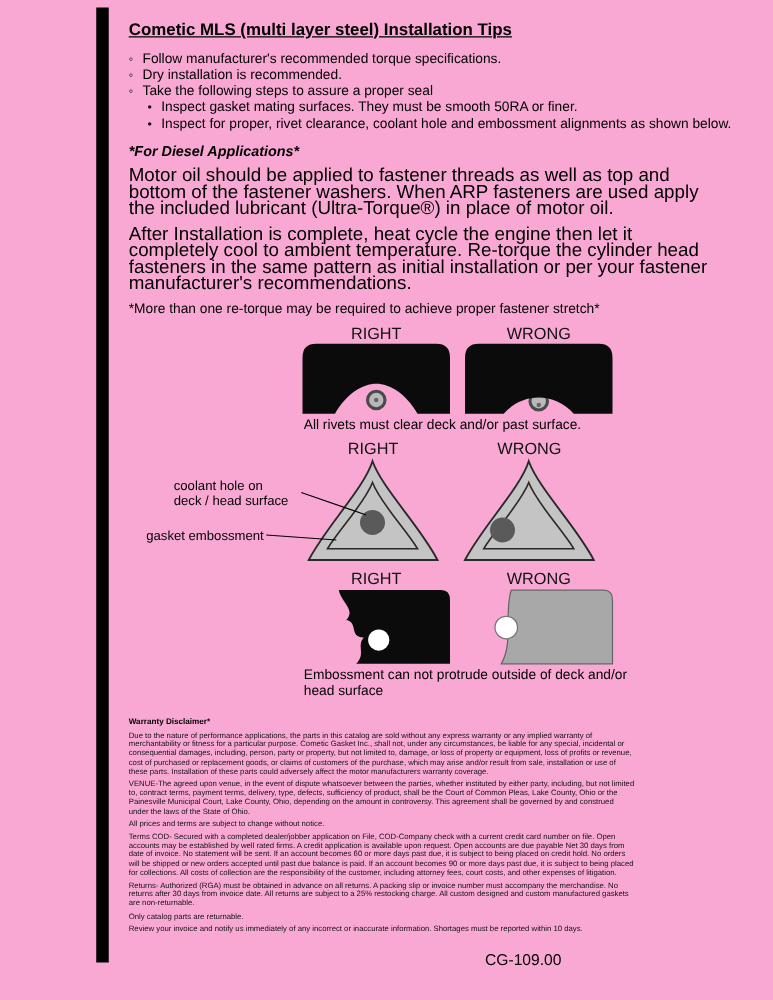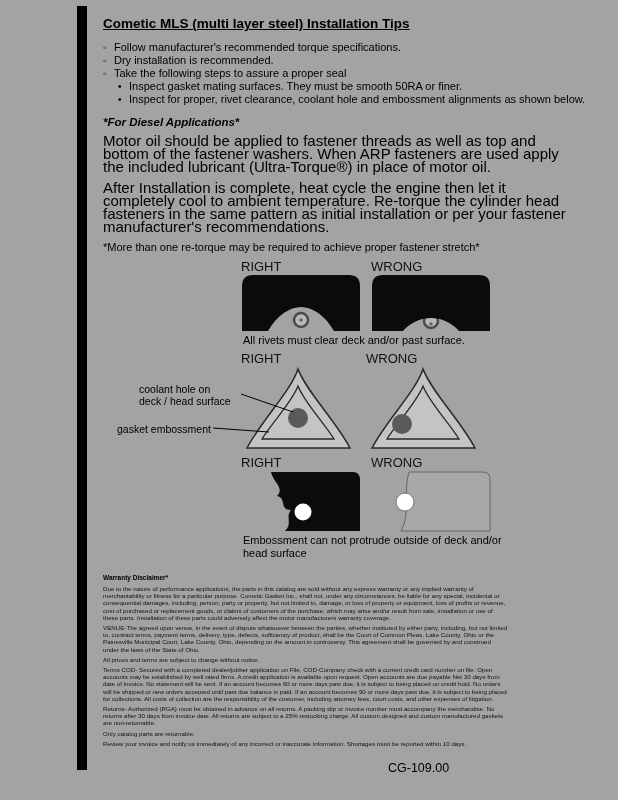--- a/index.html
+++ b/index.html
@@ -1,36 +1,36 @@
 <!DOCTYPE html>
 <html><head>
 <meta charset="utf-8">
 <style>
   * { margin:0; padding:0; box-sizing:border-box; }
   html,body { width:618px; height:800px; background:#ffffff; font-family:"Liberation Sans","DejaVu Sans",sans-serif; color:#000; }
-  .page { position:relative; width:618px; height:800px; background:#a3a3a3; overflow:hidden; }
+  .page { position:relative; width:618px; height:800px; background:#f9a8d4; overflow:hidden; }
   .left-bar { position:absolute; left:77px; top:6px; width:10px; height:764px; background:#000; }
   .content { position:absolute; left:103px; top:16px; width:492px; }
 
   .title { font-size:13.5px; font-weight:bold; text-decoration:underline; margin-bottom:10px; }
 
   .bullet { position:relative; font-size:11px; line-height:13px; padding-left:11px; }
   .bullet::before { content:"◦"; position:absolute; left:0; top:0; font-size:10px; }
   .sub-bullet { position:relative; font-size:11px; line-height:13px; padding-left:26px; }
   .sub-bullet::before { content:"•"; position:absolute; left:15px; top:0; font-size:10px; }
 
   .diesel-heading { margin-top:10px; font-size:11.5px; font-weight:bold;font-style:italic; }
   .para { margin-top:6px; font-size:15px; line-height:13px; width:478px; }
   .para2 { margin-top:8px; }
   .note { margin-top:8px; font-size:11px; line-height:13px; }
 
   .diagram-section { margin-top:6px; }
   .diag-row { margin-bottom:5px; }
   .rw-head { display:flex; gap:10px; margin-left:138px; }
-  .rw { width:120px; text-align:left; font-size:13px; line-height:14px; color:#111; }
+  .rw { width:120px; text-align:center; font-size:13px; line-height:14px; color:#111; }
   .rw-head.narrow .rw { width:115px; }
   .pair { display:flex; gap:10px; margin-left:138px; }
   .caption { margin-top:2px; margin-left:140px; font-size:11px; line-height:13px; }
   .caption.wrap { width:280px; }
 
   .row2 { position:relative; }
   .side-label { position:absolute; font-size:10.5px; line-height:11.5px; color:#000; }
   .coolant-label { left:36px; top:32px; text-align:left; }
   .emboss-label { left:14px; top:72px; }
   .connectors { position:absolute; left:0; top:0; pointer-events:none; }

